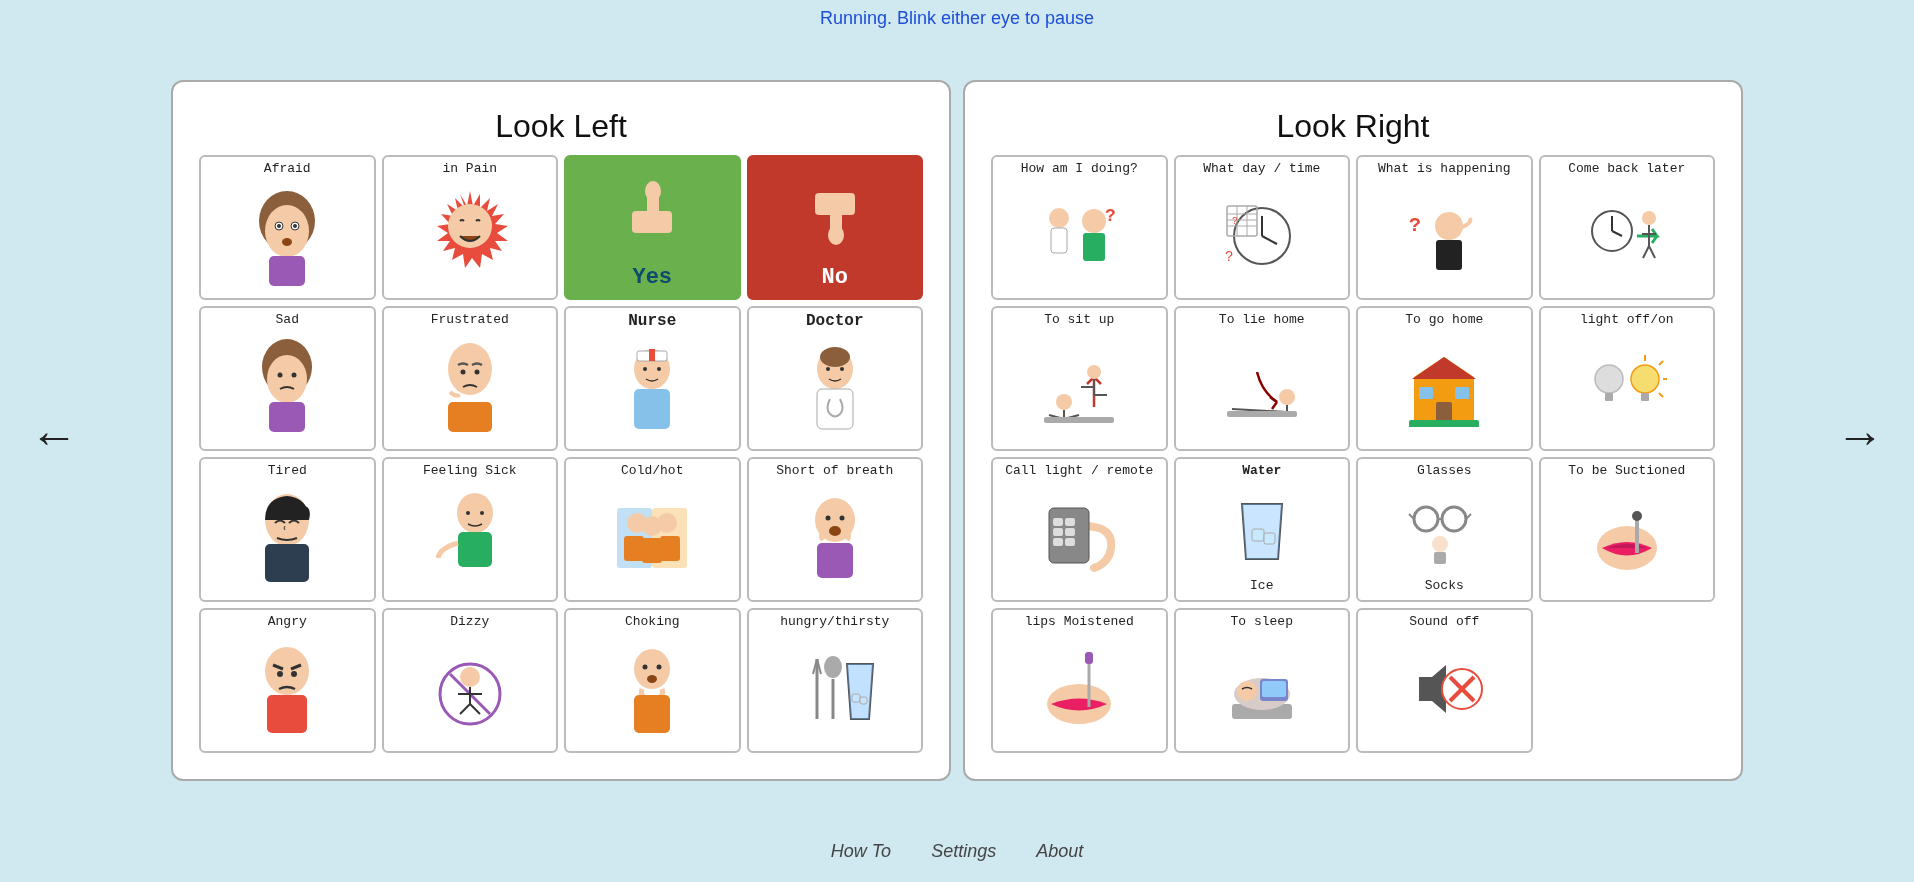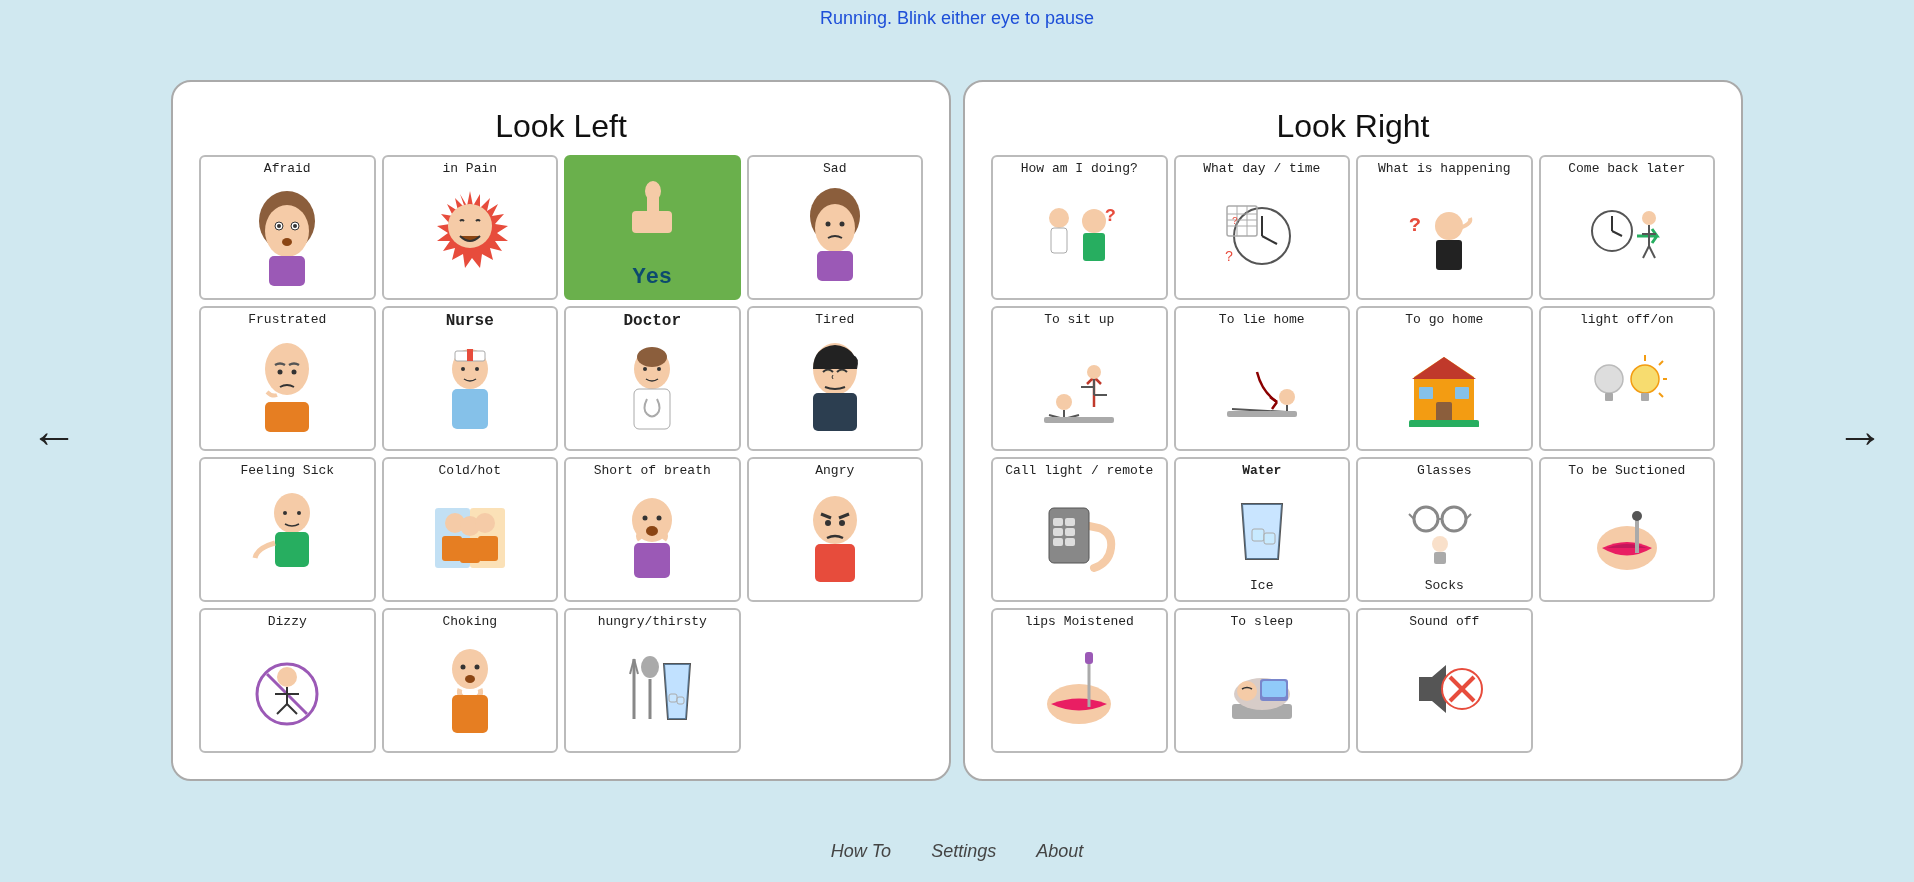--- a/index.html
+++ b/index.html
@@ -39,21 +39,21 @@
     }
     .boards-container {
       display: flex;
       gap: 12px;
       flex: 1;
       justify-content: center;
     }
     .board {
       background: white;
       border: 2px solid #aaa;
-      border-radius: 20px;
+      border-radius: 12px;
       padding: 26px;
       flex: 1;
       max-width: 780px;
     }
     .board-title {
       text-align: center;
       font-size: 32px;
       font-weight: normal;
       margin-bottom: 10px;
       color: #111;
@@ -203,20 +203,31 @@
 
               <rect x="35" y="15" width="12" height="30" rx="6" fill="#F5CBA7"></rect>
               <rect x="20" y="38" width="40" height="22" rx="4" fill="#F5CBA7"></rect>
 
               <ellipse cx="41" cy="18" rx="8" ry="10" fill="#F5CBA7"></ellipse>
             </svg>
           </div>
           <div class="cell-label-large">Yes</div>
         </div>
 
+        <div class="cell cell-no">
+          <div class="face-container">
+            <svg viewBox="0 0 80 80" width="80" height="80">
+
+              <rect x="35" y="35" width="12" height="30" rx="6" fill="#F5CBA7"></rect>
+              <rect x="20" y="20" width="40" height="22" rx="4" fill="#F5CBA7"></rect>
+              <ellipse cx="41" cy="62" rx="8" ry="10" fill="#F5CBA7"></ellipse>
+            </svg>
+          </div>
+          <div class="cell-label-large">No</div>
+        </div>
 
         <div class="cell">
           <div class="cell-label">Sad</div>
           <div class="face-container">
             <svg viewBox="0 0 80 100" width="80" height="100">
               <ellipse cx="40" cy="30" rx="25" ry="28" fill="#8B5E3C"></ellipse>
               <ellipse cx="40" cy="42" rx="20" ry="24" fill="#F5CBA7"></ellipse>
               <circle cx="33" cy="38" r="2.5" fill="#333"></circle>
               <circle cx="47" cy="38" r="2.5" fill="#333"></circle>
               <path d="M33 52 Q40 48 47 52" stroke="#333" stroke-width="2" fill="none"></path>

